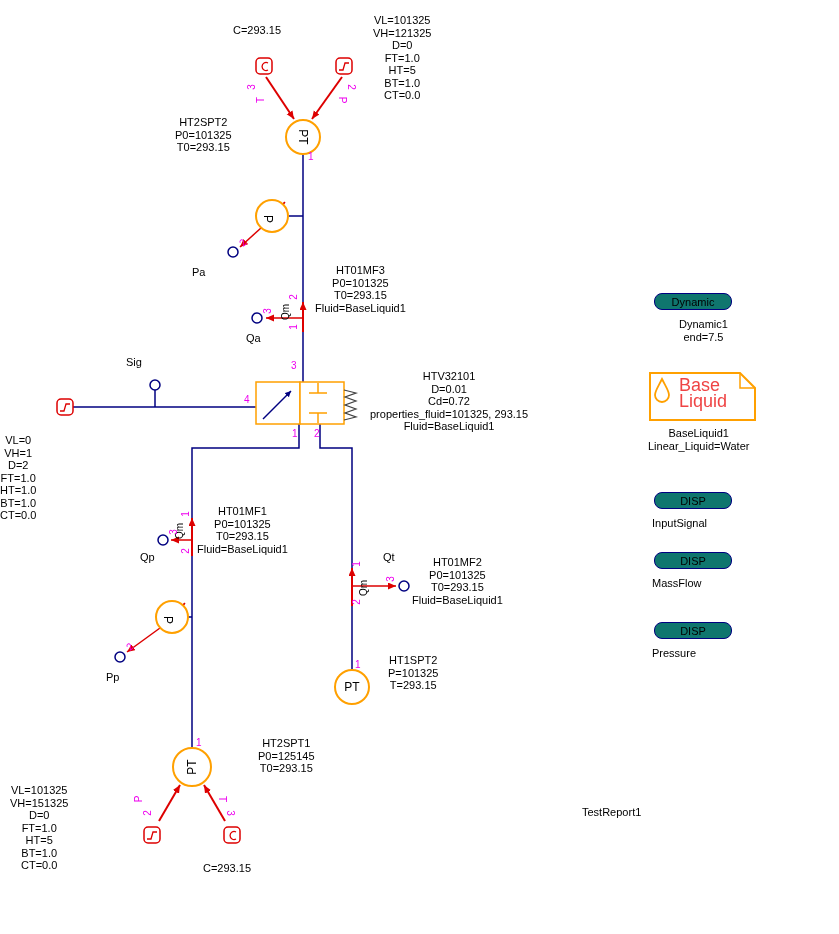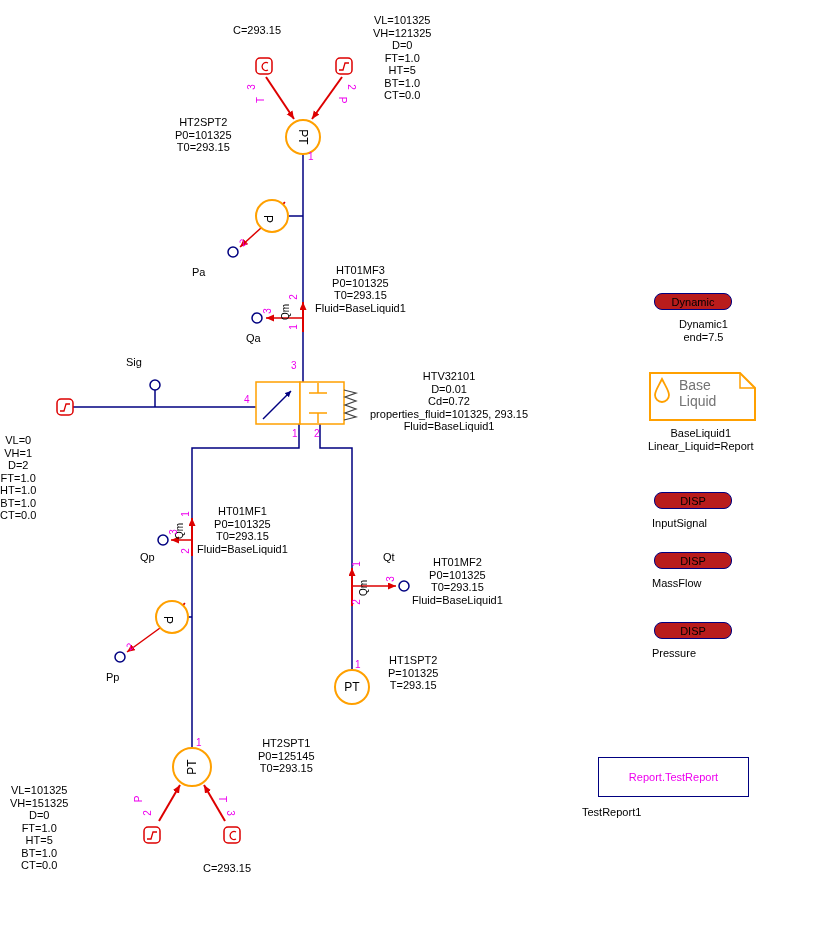--- a/index.html
+++ b/index.html
@@ -8,27 +8,27 @@
   .canvas { position:relative; width:839px; height:934px; background:#ffffff; overflow:hidden; }
   svg.layer { position:absolute; left:0; top:0; }
   .anno { position:absolute; font-size:11px; line-height:12.5px; color:#000000; white-space:pre-line;text-align:center; }
   .port { position:absolute; font-size:10px; line-height:10px; color:#ee00ee; }
   .portr { position:absolute; font-size:10px; line-height:10px; color:#ee00ee;
            transform:translate(-50%,-50%) rotate(var(--r,0deg)); }
   .glyph { position:absolute; font-size:12px; line-height:12px; color:#000000; white-space:nowrap;
            transform:translate(-50%,-50%) rotate(var(--r,0deg)); }
   .glyph.small { font-size:10px; }
   .btn { position:absolute; width:78px; height:17px; border:1.5px solid #000080; border-radius:8px;
-         background:#b91c1c; color:#000000; font-size:11px;
+         background:#0f766e; color:#000000; font-size:11px;
          display:flex; align-items:center; justify-content:center; }
   .report { position:absolute; left:598px; top:757px; width:151px; height:40px; border:1.5px solid #000080;
             background:#ffffff; color:#ee00ee; font-size:11px;
             display:flex; align-items:center; justify-content:center; }
-  .base-label { position:absolute; left:679px; top:377px; font-size:14px; line-height:16px;
-                color:#737373; white-space:pre-line; }
+  .base-label { position:absolute; left:679px; top:377px; font-size:18px; line-height:16px;
+                color:#ef4444; white-space:pre-line; }
 </style>
 </head>
 <body>
 
 <div class="canvas">
 
   <svg class="layer" width="839" height="934" viewBox="0 0 839 934">
     <defs>
       <marker id="mr" markerWidth="10" markerHeight="8" refX="8" refY="3.5" orient="auto" markerUnits="userSpaceOnUse">
         <path d="M0,0 L8,3.5 L0,7 Z" fill="#dd0000"></path>
@@ -209,27 +209,26 @@
   <div class="portr" style="left:222px;top:799px;--r:90deg">T</div>
   <div class="portr" style="left:230px;top:813px;--r:90deg">3</div>
 
   <div class="btn" style="left:654px;top:293px">Dynamic</div>
   <div class="anno" style="left:679px;top:318px">Dynamic1
 end=7.5</div>
 
   <div class="base-label">Base
 Liquid</div>
   <div class="anno" style="left:648px;top:427px">BaseLiquid1
-Linear_Liquid=Report</div>
+Linear_Liquid=Water</div>
 
   <div class="btn" style="left:654px;top:492px">DISP</div>
   <div class="anno" style="left:652px;top:517px">InputSignal</div>
 
   <div class="btn" style="left:654px;top:552px">DISP</div>
   <div class="anno" style="left:652px;top:577px">MassFlow</div>
 
   <div class="btn" style="left:654px;top:622px">DISP</div>
   <div class="anno" style="left:652px;top:647px">Pressure</div>
 
-  <div class="report">Report.TestReport</div>
   <div class="anno" style="left:582px;top:806px">TestReport1</div>
 
 </div>
 
 </body></html>

